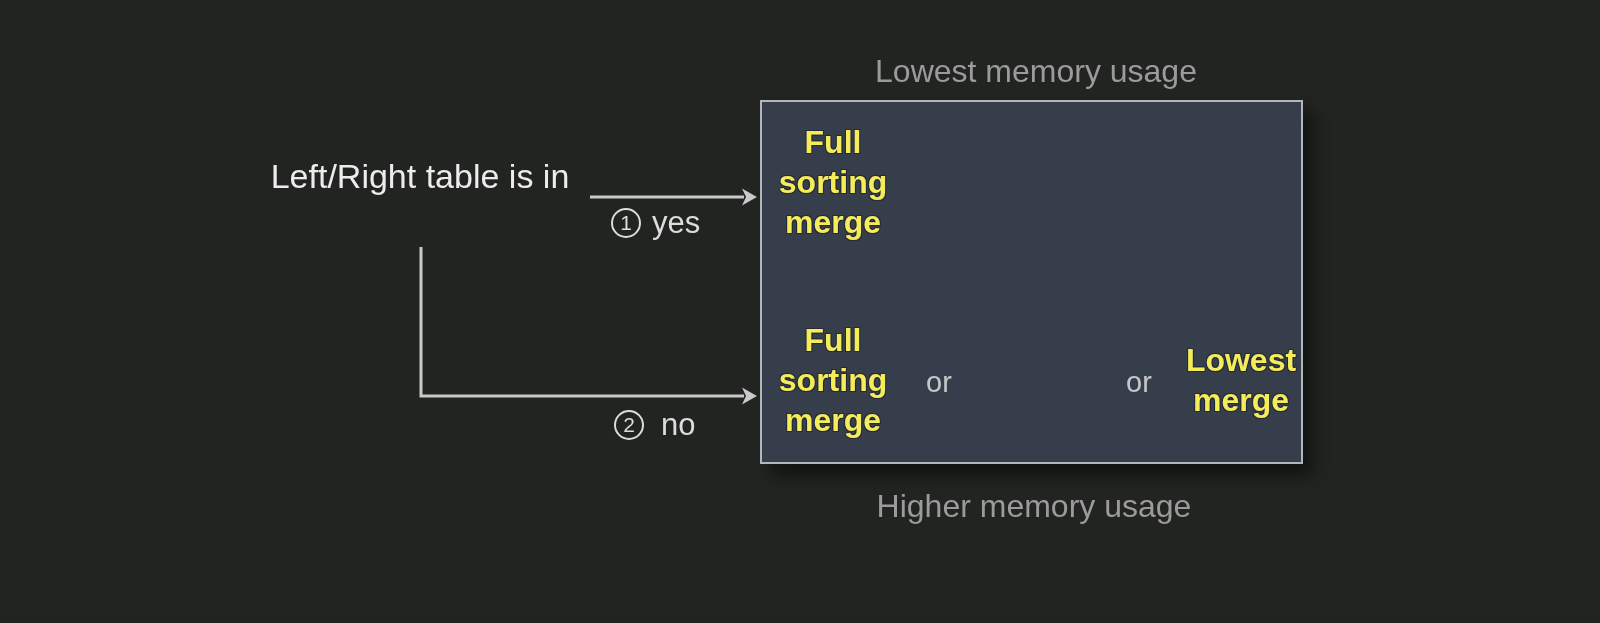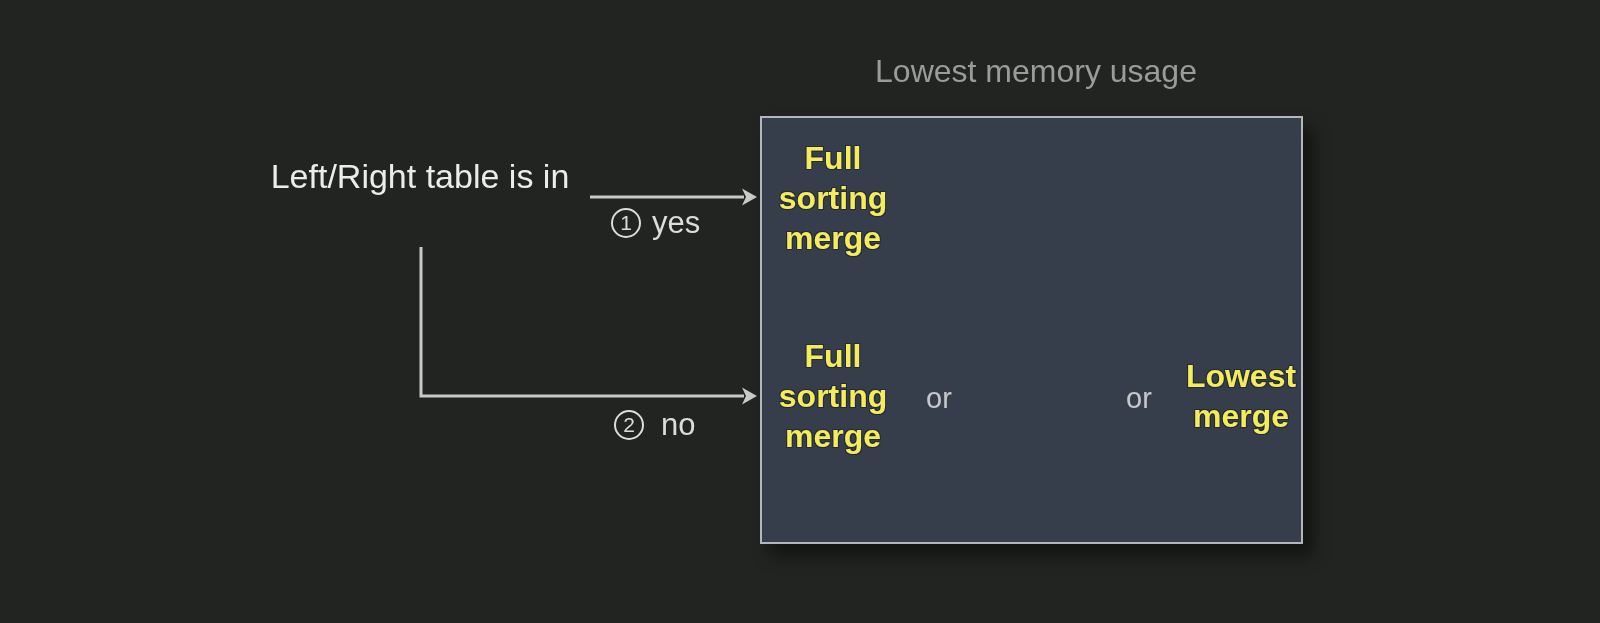--- a/index.html
+++ b/index.html
@@ -73,23 +73,23 @@
     transform: translateX(-50%);
     font-size: 32px;
     color: var(--caption-text);
     white-space: nowrap;
   }
   .caption-top { left: 1036px; top: 53px; }
   .caption-bottom { left: 1034px; top: 488px; }
   .panel {
     position: absolute;
     left: 760px;
-    top: 116px;
+    top: 100px;
     width: 543px;
-    height: 428px;
+    height: 364px;
     background: var(--panel-fill);
     border: 2px solid var(--panel-border);
     box-shadow: 10px 12px 16px rgba(0, 0, 0, 0.45);
   }
   .algo {
     position: absolute;
     transform: translateX(-50%);
     text-align: center;
     font-size: 32px;
     font-weight: bold;
@@ -131,20 +131,21 @@
   <div class="branch-label branch-yes">
     <span class="badge">1</span>
     <span>yes</span>
   </div>
   <div class="branch-label branch-no">
     <span class="badge">2</span>
     <span>no</span>
   </div>
 
   <div class="caption caption-top">Lowest memory usage</div>
+  <div class="caption caption-bottom">Higher memory usage</div>
 
   <div class="panel">
 
     <div class="algo algo-sorted">
       <div>Full</div>
       <div>sorting</div>
       <div>merge</div>
     </div>
 
     <div class="algo algo-fsm2">

